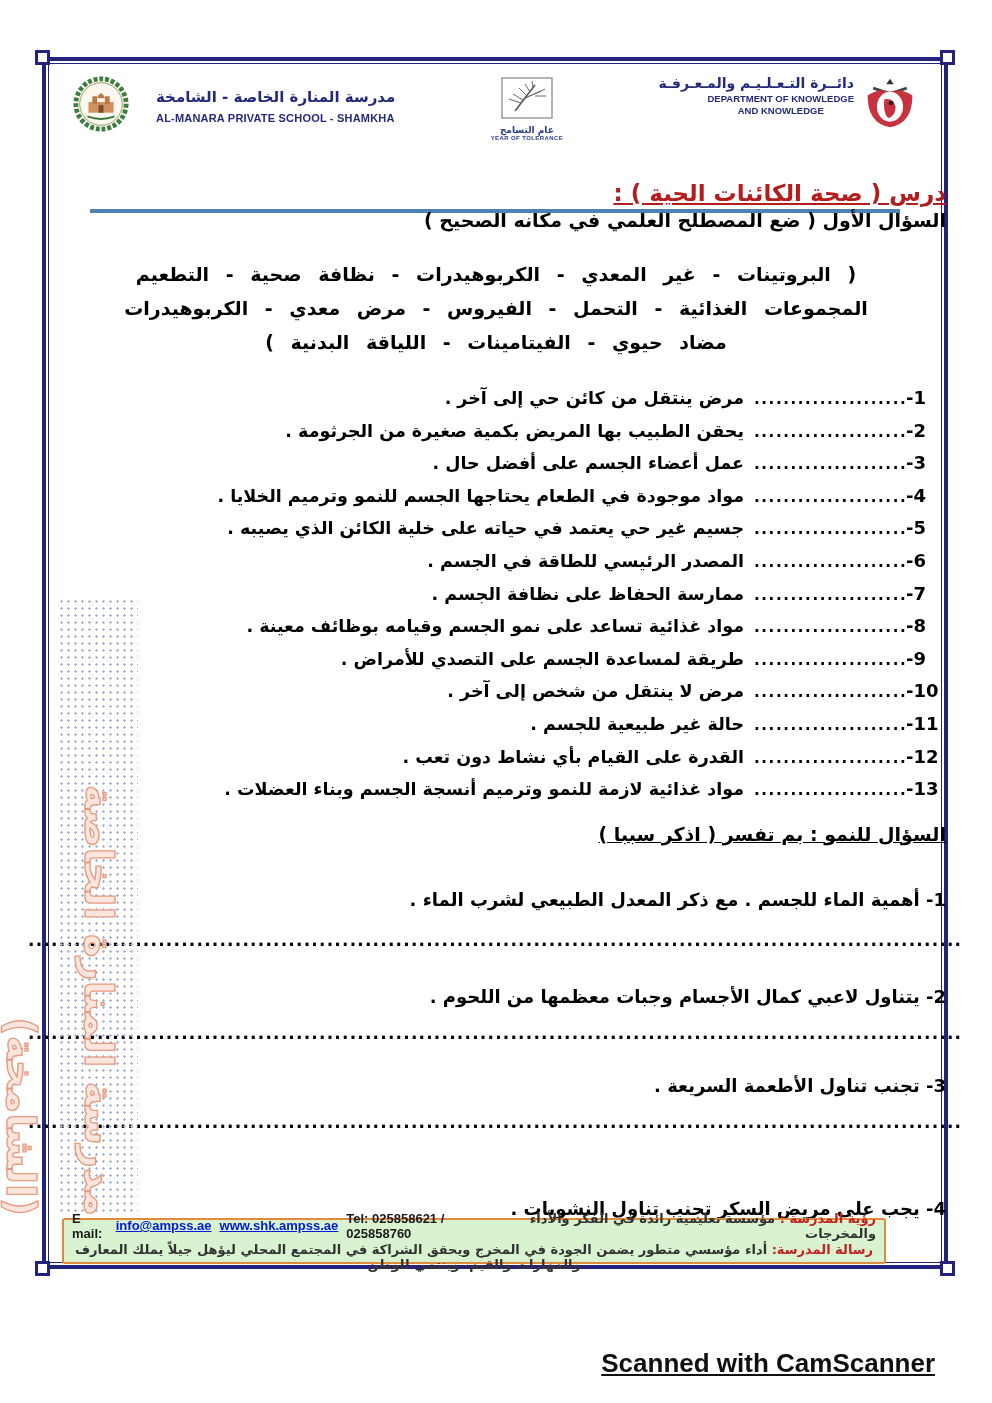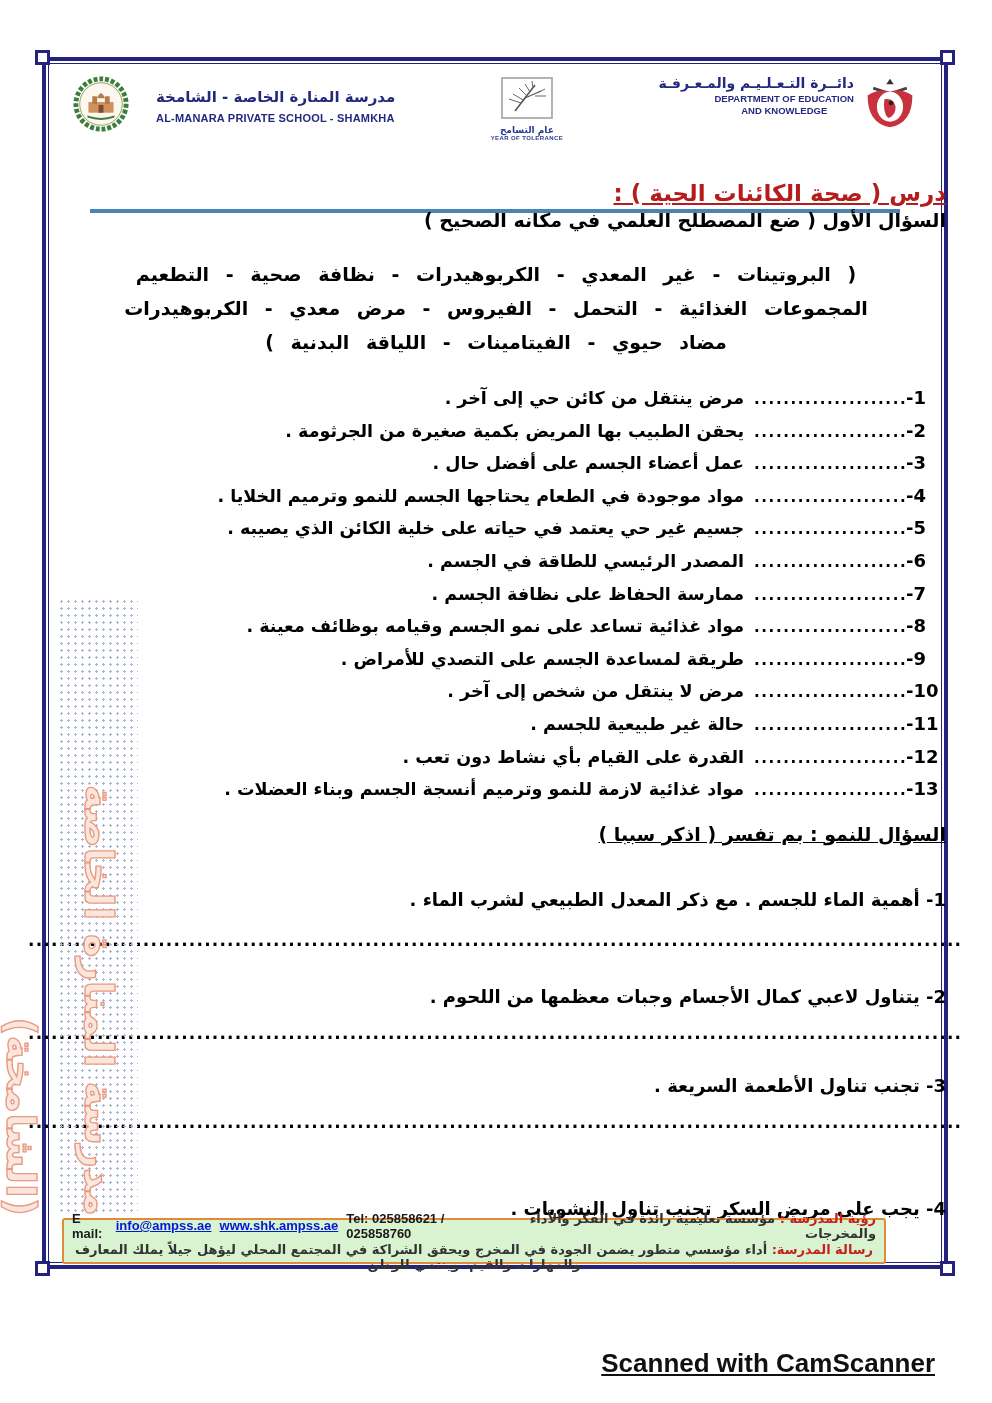--- a/index.html
+++ b/index.html
@@ -122,21 +122,21 @@
         </svg>
       </span>
       <span class="tol-ar">عام التسامح</span>
       <span class="tol-en">YEAR OF TOLERANCE</span>
     </div>
 
     <div class="dept-block">
       <div class="dept-names">
         <span class="dept-ar">دائــرة التـعـلـيـم والمـعـرفـة</span>
         <span class="dept-en">
-          <span>DEPARTMENT OF EDUCATION</span><br>
+          <span>DEPARTMENT OF KNOWLEDGE</span><br>
           <span>AND KNOWLEDGE</span>
         </span>
       </div>
       <span>
         <svg width="56" height="56" viewBox="0 0 60 60">
           <path d="M30 4 L34 10 L26 10 Z" fill="#333"></path>
           <path d="M12 14 L48 26 M48 14 L12 26" stroke="#444" stroke-width="3"></path>
           <path d="M6 22 Q6 52 30 56 Q54 52 54 22 Q42 14 30 18 Q18 14 6 22 Z" fill="#c8313e"></path>
           <ellipse cx="30" cy="34" rx="14" ry="16" fill="#ffffff"></ellipse>
           <path d="M24 26 Q34 24 36 34 Q36 44 28 46 Q22 40 24 26 Z" fill="#c8313e"></path>

